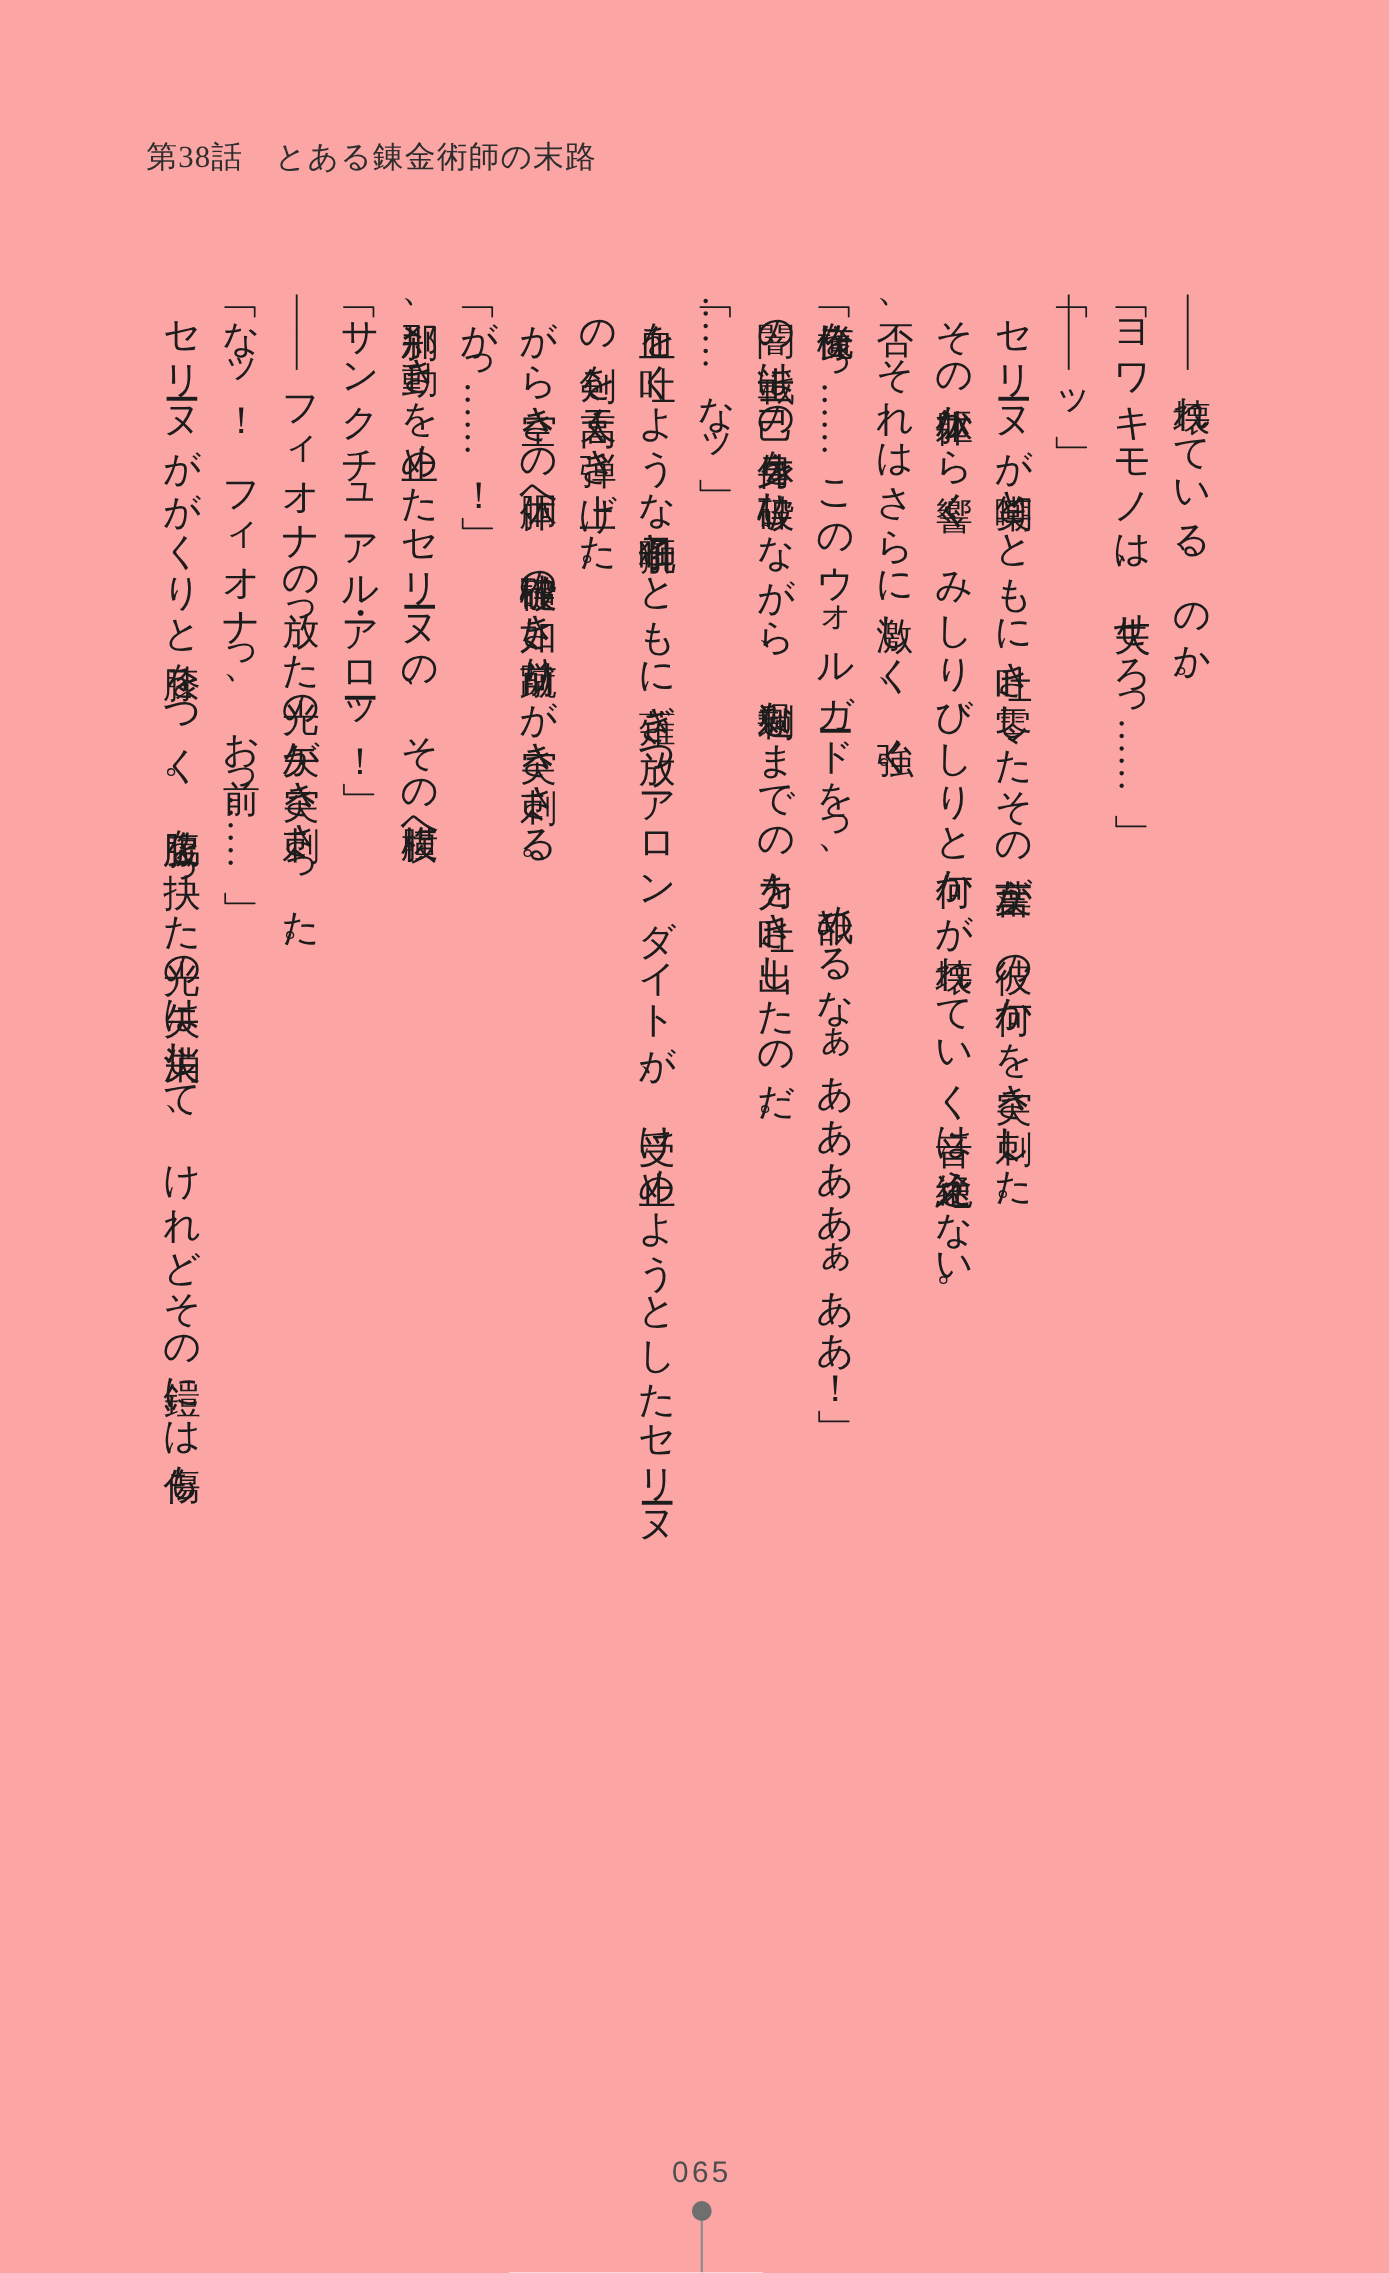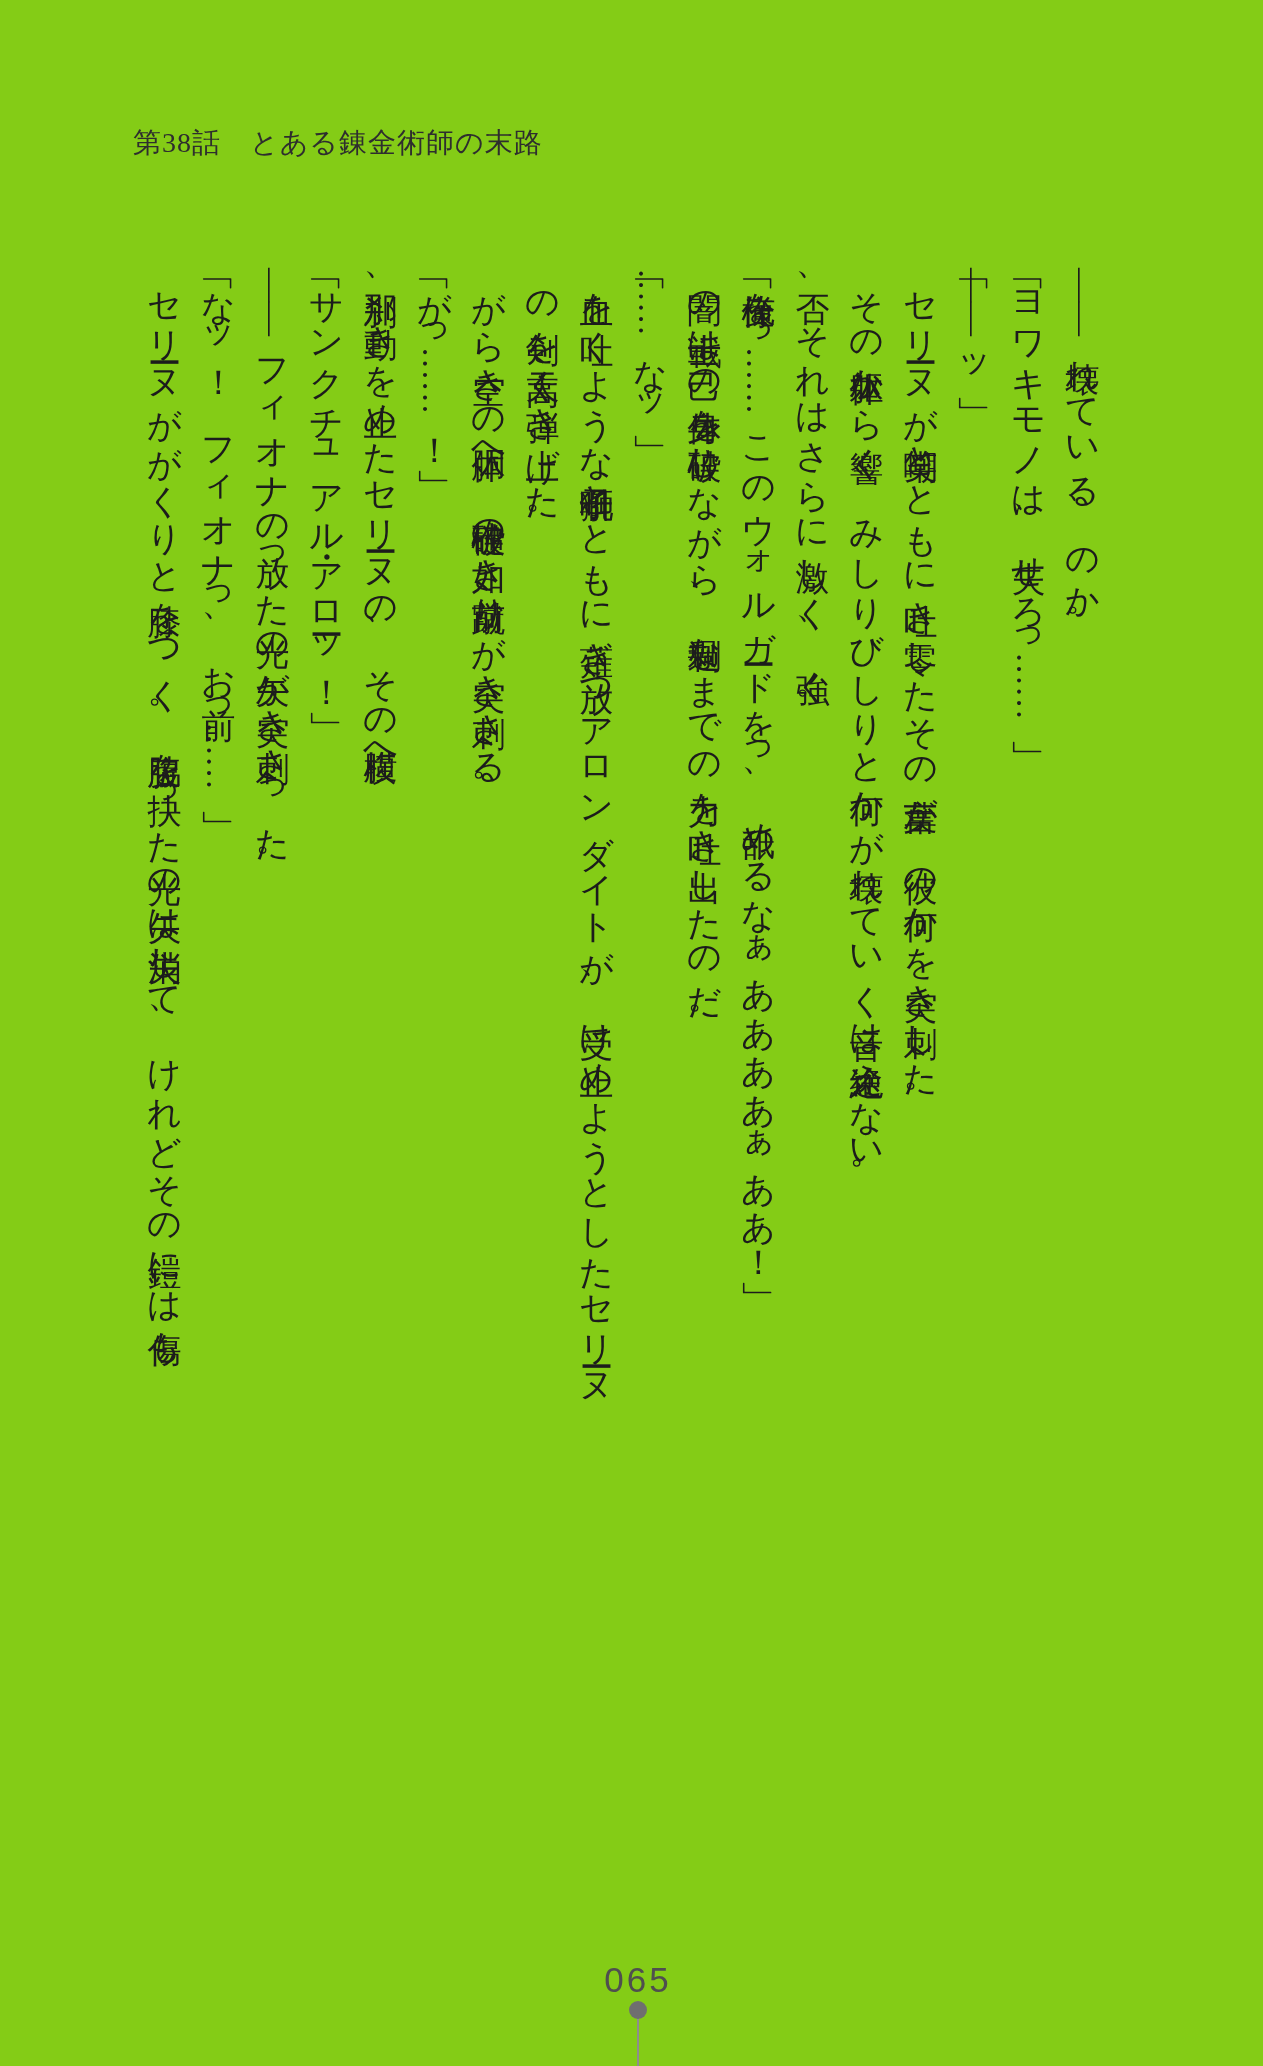--- a/index.html
+++ b/index.html
@@ -1,20 +1,20 @@
 <!DOCTYPE html>
 <html lang="ja"><head>
 <meta charset="utf-8">
 <style>
   html, body { margin: 0; padding: 0; background: #ffffff; }
   .page {
     position: relative;
     width: 1263px;
     height: 2066px;
-    background: #84cc16;
+    background: #fca5a5;
     overflow: hidden;
     font-family: "Liberation Serif", "DejaVu Serif", serif;
   }
   .chapter-header {
     position: absolute;
     top: 124px;
     left: 133px;
     font-size: 28px;
     letter-spacing: 1px;
     color: #2e2e2e;
@@ -36,21 +36,21 @@
     line-height: 54px;
     white-space: pre;
   }
   .page-number {
     position: absolute;
     top: 1960px;
     left: 573px;
     width: 130px;
     text-align: center;
     font-family: "Liberation Sans", "DejaVu Sans", sans-serif;
-    font-size: 35px;
+    font-size: 27px;
     letter-spacing: 3px;
     color: #4f4f4f;
   }
   .footer-dot {
     position: absolute;
     top: 2001px;
     left: 629px;
     width: 18px;
     height: 18px;
     border-radius: 50%;

